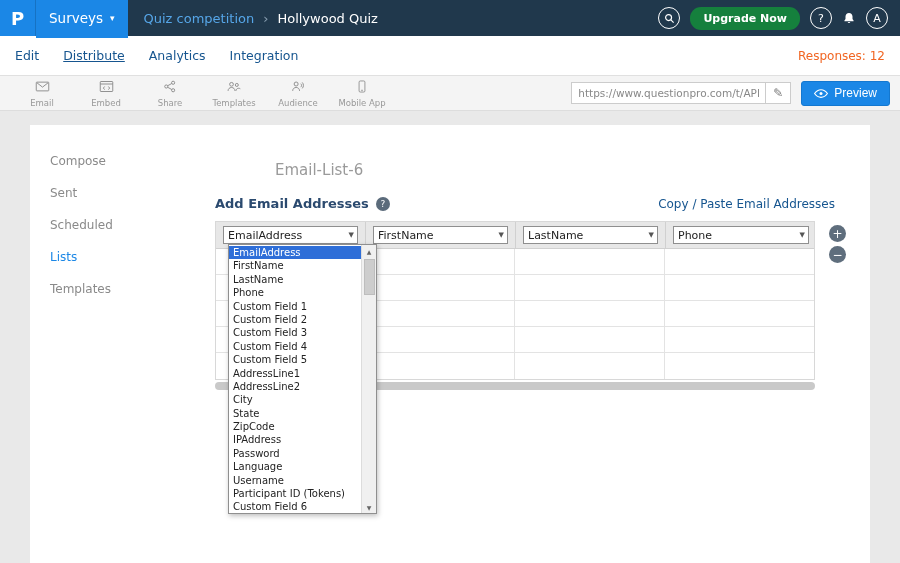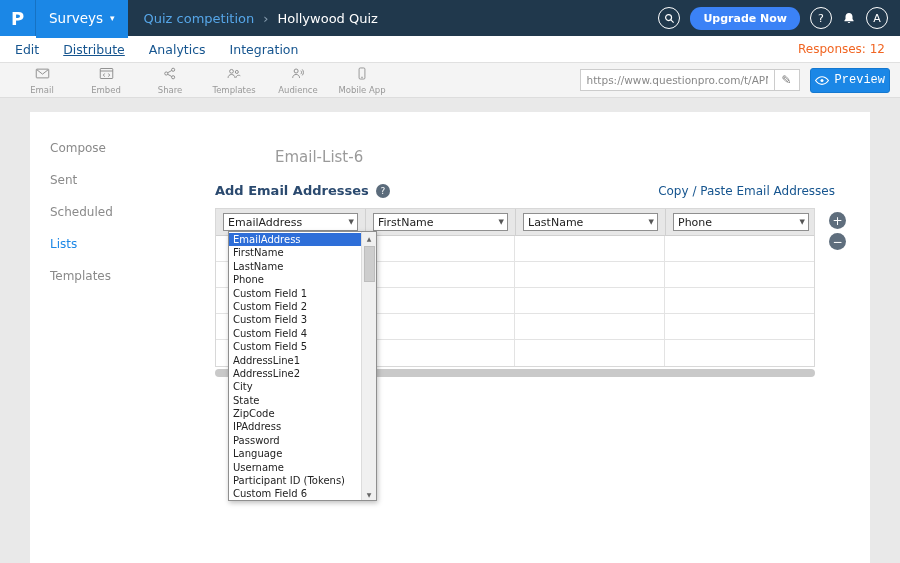--- a/index.html
+++ b/index.html
@@ -13,42 +13,42 @@
   .product-menu { height:40px; background:#1b87e6; display:flex; align-items:center; gap:7px; padding:0 13px;
                   font-size:13.5px; cursor:pointer; }
   .caret { font-size:9px; line-height:1; }
   .breadcrumb { display:flex; align-items:center; gap:9px; margin-left:16px; font-size:13px; }
   .bc-parent { color:#56a6e8; cursor:pointer; }
   .bc-sep { color:#8aa0b3; }
   .bc-current { color:#fff; }
   .topbar-right { margin-left:auto; display:flex; align-items:center; gap:10px; padding-right:12px; }
   .circle-btn { width:22px; height:22px; border:1px solid #fff; border-radius:50%; display:flex; align-items:center;
                 justify-content:center; font-size:11px; cursor:pointer; }
-  .upgrade-btn { background:#3b82f6; color:#fff; border:none; border-radius:11px; padding:5px 13px; font-size:11px;
+  .upgrade-btn { background:#15803d; color:#fff; border:none; border-radius:11px; padding:5px 13px; font-size:11px;
                  font-weight:bold; cursor:pointer; font-family:inherit; }
   .bell-wrap { display:flex; align-items:center; cursor:pointer; }
 
   
-  .navbar { height:27px; background:#fff; border-bottom:1px solid #e0e0e0; display:flex; align-items:center;
+  .navbar { height:40px; background:#fff; border-bottom:1px solid #e0e0e0; display:flex; align-items:center;
             padding:0 15px; gap:24px;justify-content:flex-end; }
   .nav-item { color:#16558f; font-size:12.5px; cursor:pointer; }
   .nav-item.active { text-decoration:underline; }
   .responses { margin-left:auto; color:#f16522; font-size:12px; }
 
   
   .toolbar { height:35px; background:#f4f4f4; border-bottom:1px solid #ddd; display:flex; align-items:center; padding:0 10px; }
   .tool-item { width:64px; display:flex; flex-direction:column; align-items:center; justify-content:center; gap:1px; cursor:pointer; }
   .tool-label { font-size:8.5px; color:#999; }
   .url-wrap { margin-left:auto; display:flex; align-items:center; }
   .url-input { width:195px; height:22px; border:1px solid #ccc; background:#fff; font-size:10.5px; color:#888;
                padding:0 6px; font-family:inherit; }
   .url-edit { width:25px; height:22px; border:1px solid #ccc; border-left:none; background:#fff; display:flex;
               align-items:center; justify-content:center; font-size:12px; color:#777; cursor:pointer; }
   .preview-btn { margin-left:10px; height:25px; background:#1b87e6; color:#fff; border:1px solid #1478d0; border-radius:3px;
-                 padding:0 4px; font-size:12px; display:flex; align-items:center; gap:6px; cursor:pointer; font-family:Liberation Mono, monospace; }
+                 padding:0 12px; font-size:12px; display:flex; align-items:center; gap:6px; cursor:pointer; font-family:Liberation Sans, sans-serif; }
 
   
   .content { display:flex; height:465px; padding:14px 30px 0 30px; }
   .sidebar { width:155px; background:#ffffff; padding-top:20px; }
   .side-item { padding:9px 20px; font-size:12px; color:#8a8a8a; cursor:pointer; }
   .side-item.active { color:#1b87e6; }
   .main { flex:1; background:#fff; position:relative; padding:0 35px 0 30px; }
 
   .list-title { margin:36px 0 0 60px; color:#9a9a9a; font-size:15px; font-weight:normal; }
 

